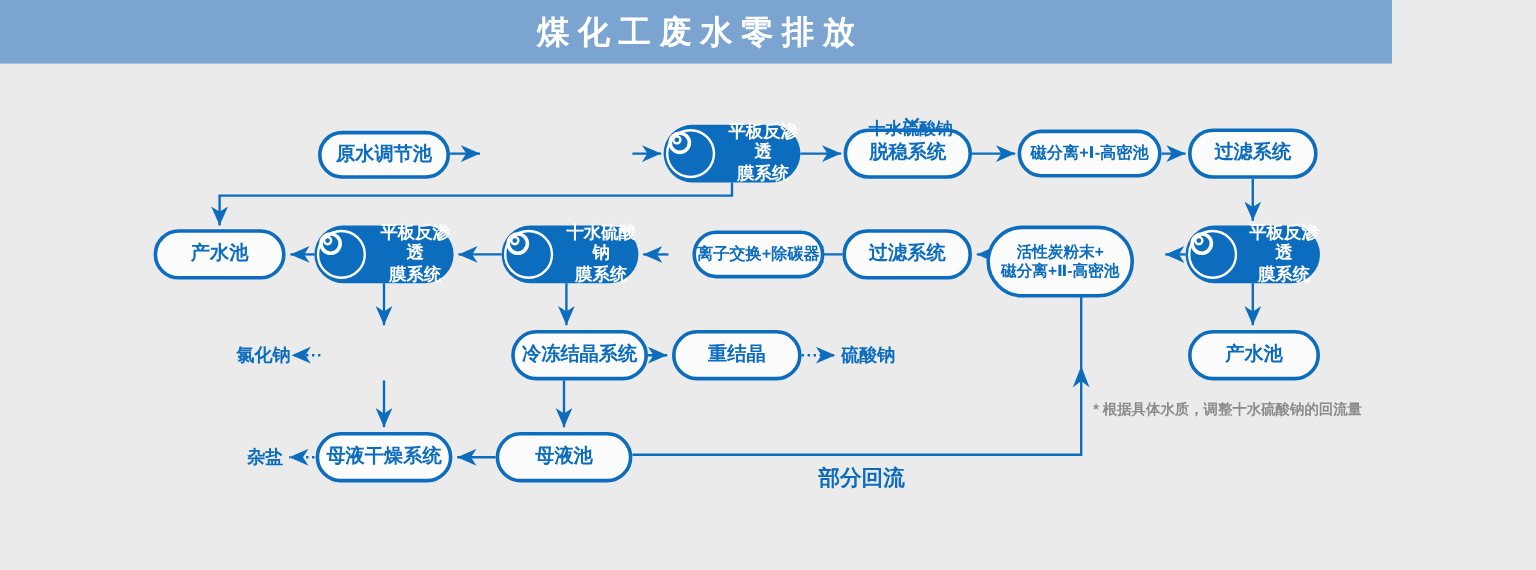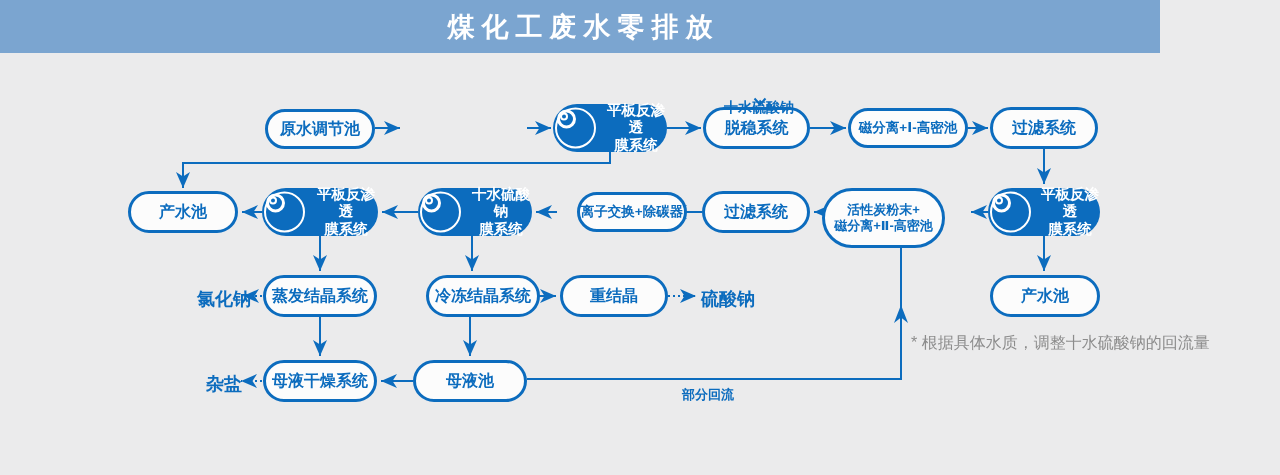--- a/index.html
+++ b/index.html
@@ -27,22 +27,22 @@
   .fs13b{font-size:13.5px;}
   .two span{display:block;}
   .iconpill{justify-content:flex-start;padding-left:52px;text-align:center;font-size:14.5px;line-height:1.2;}
   .disc{position:absolute;left:2px;top:50%;transform:translateY(-50%);
     width:41px;height:41px;background:var(--blue);border:2.5px solid #fff;border-radius:50%;
     display:flex;align-items:center;justify-content:center;}
   .r1{width:19px;height:19px;border:3px solid #fff;border-radius:50%;
     display:flex;align-items:center;justify-content:center;}
   .r2{width:8px;height:8px;border:2px solid #fff;border-radius:50%;}
 
-  .floatlbl{position:absolute;color:var(--blue);font-weight:700;font-size:18px;white-space:nowrap;}
-  .footnote{position:absolute;color:var(--gray);font-weight:400;font-size:16px;white-space:nowrap;}
+  .floatlbl{position:absolute;color:var(--blue);font-weight:700;font-size:15px;white-space:nowrap;}
+  .footnote{position:absolute;color:var(--gray);font-weight:700;font-size:12px;white-space:nowrap;}
 
   
   #n-yuanshui   {left:265px;top:56px; width:110px;height:40px;}
   #n-yuchuli    {left:401px;top:51px; width:126px;height:48px;}
   #n-ro1        {left:553px;top:51px; width:114px;height:48px;border-radius:26px;}
   #n-tuowen     {left:703px;top:54px; width:107px;height:42px;}
   #n-cifenli1   {left:848px;top:55px; width:120px;height:40px;}
   #n-guolv1     {left:990px;top:54px; width:108px;height:42px;}
   #n-chanshui1  {left:128px;top:138px;width:110px;height:42px;}
   #n-ro2        {left:262px;top:135px;width:116px;height:48px;border-radius:26px;}
@@ -55,21 +55,21 @@
   #n-lengdong   {left:426px;top:222px;width:114px;height:42px;}
   #n-chongjj    {left:560px;top:222px;width:108px;height:42px;}
   #n-chanshui2  {left:990px;top:222px;width:110px;height:42px;}
   #n-muyedry    {left:263px;top:307px;width:114px;height:42px;}
   #n-muyepool   {left:413px;top:307px;width:114px;height:42px;}
 
   #t-shishui   {left:724px;top:46px;font-size:14px;}
   #t-lvhuana   {left:197px;top:234px;}
   #t-liusuanna {left:701px;top:234px;}
   #t-zayan     {left:206px;top:319px;}
-  #t-huiliu    {left:682px;top:333px;font-size:13px;}
+  #t-huiliu    {left:682px;top:333px;font-size:18px;}
   #t-note      {left:911px;top:280px;}
 </style>
 </head>
 <body>
 
 <div class="stage">
 
   <header class="titlebar">
     <h1>煤化工废水零排放</h1>
   </header>
@@ -193,23 +193,20 @@
           <span class="r1">
             <span class="r2"></span>
           </span>
         </span>
       <span>
           <span>平板反渗透</span>
           <span>膜系统</span>
         </span>
     </div>
 
-    <div class="pill outline fs16" id="n-zhengfa">
-      <span>蒸发结晶系统</span>
-    </div>
     <div class="pill outline fs16" id="n-lengdong">
       <span>冷冻结晶系统</span>
     </div>
     <div class="pill outline fs16" id="n-chongjj">
       <span>重结晶</span>
     </div>
     <div class="pill outline fs16" id="n-chanshui2">
       <span>产水池</span>
     </div>
 

